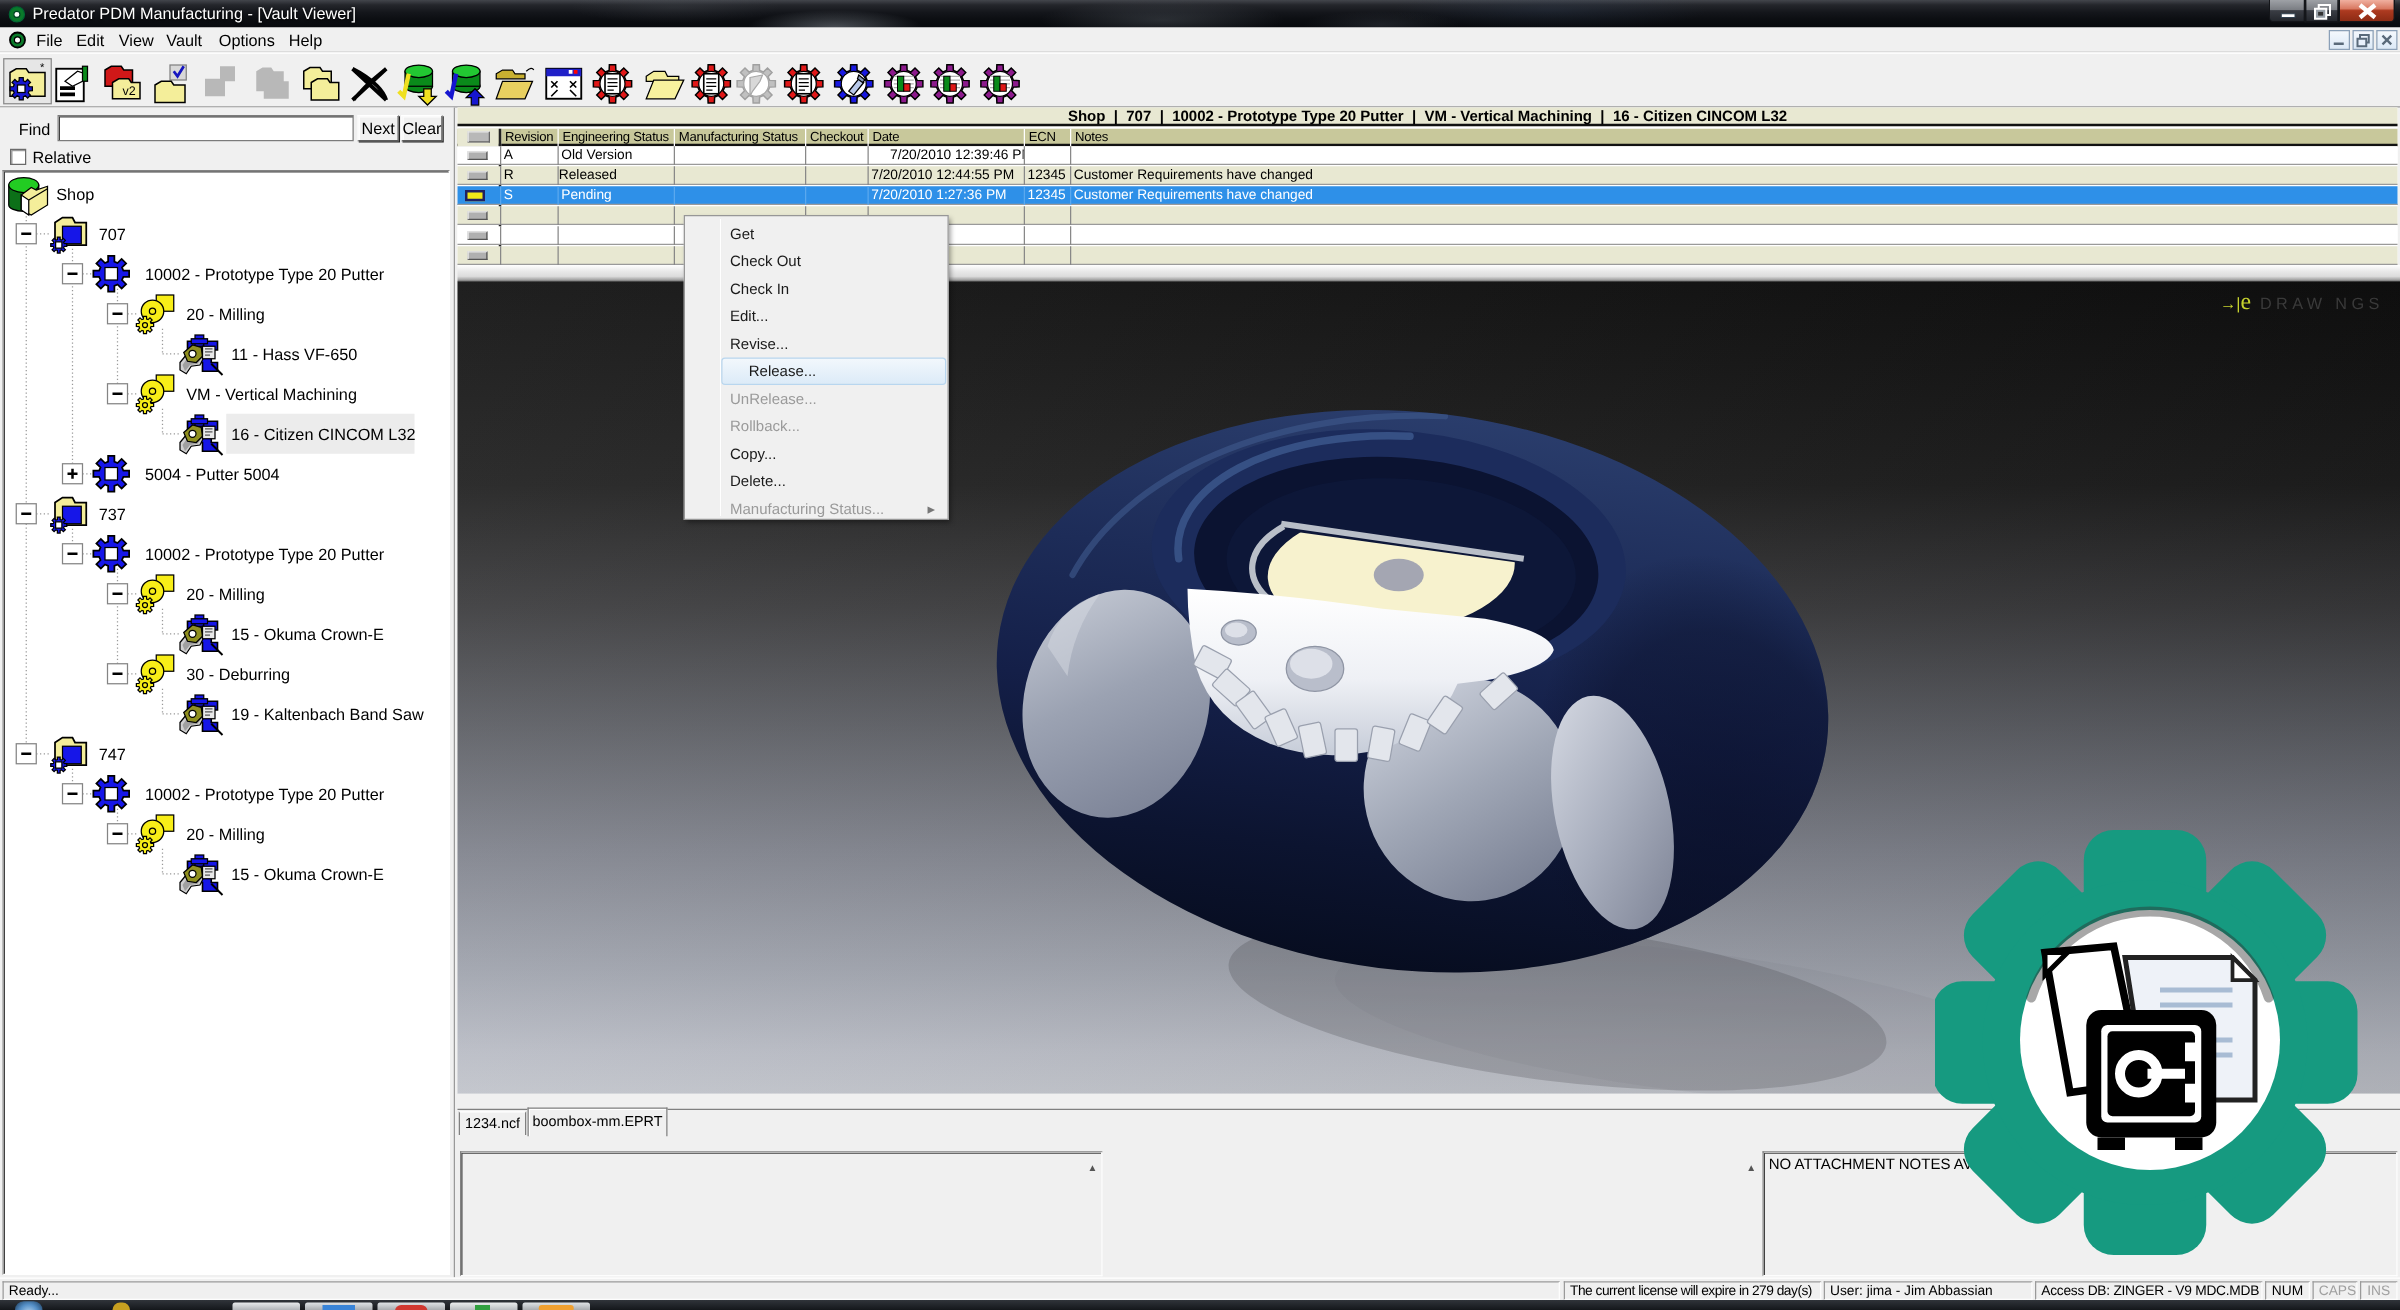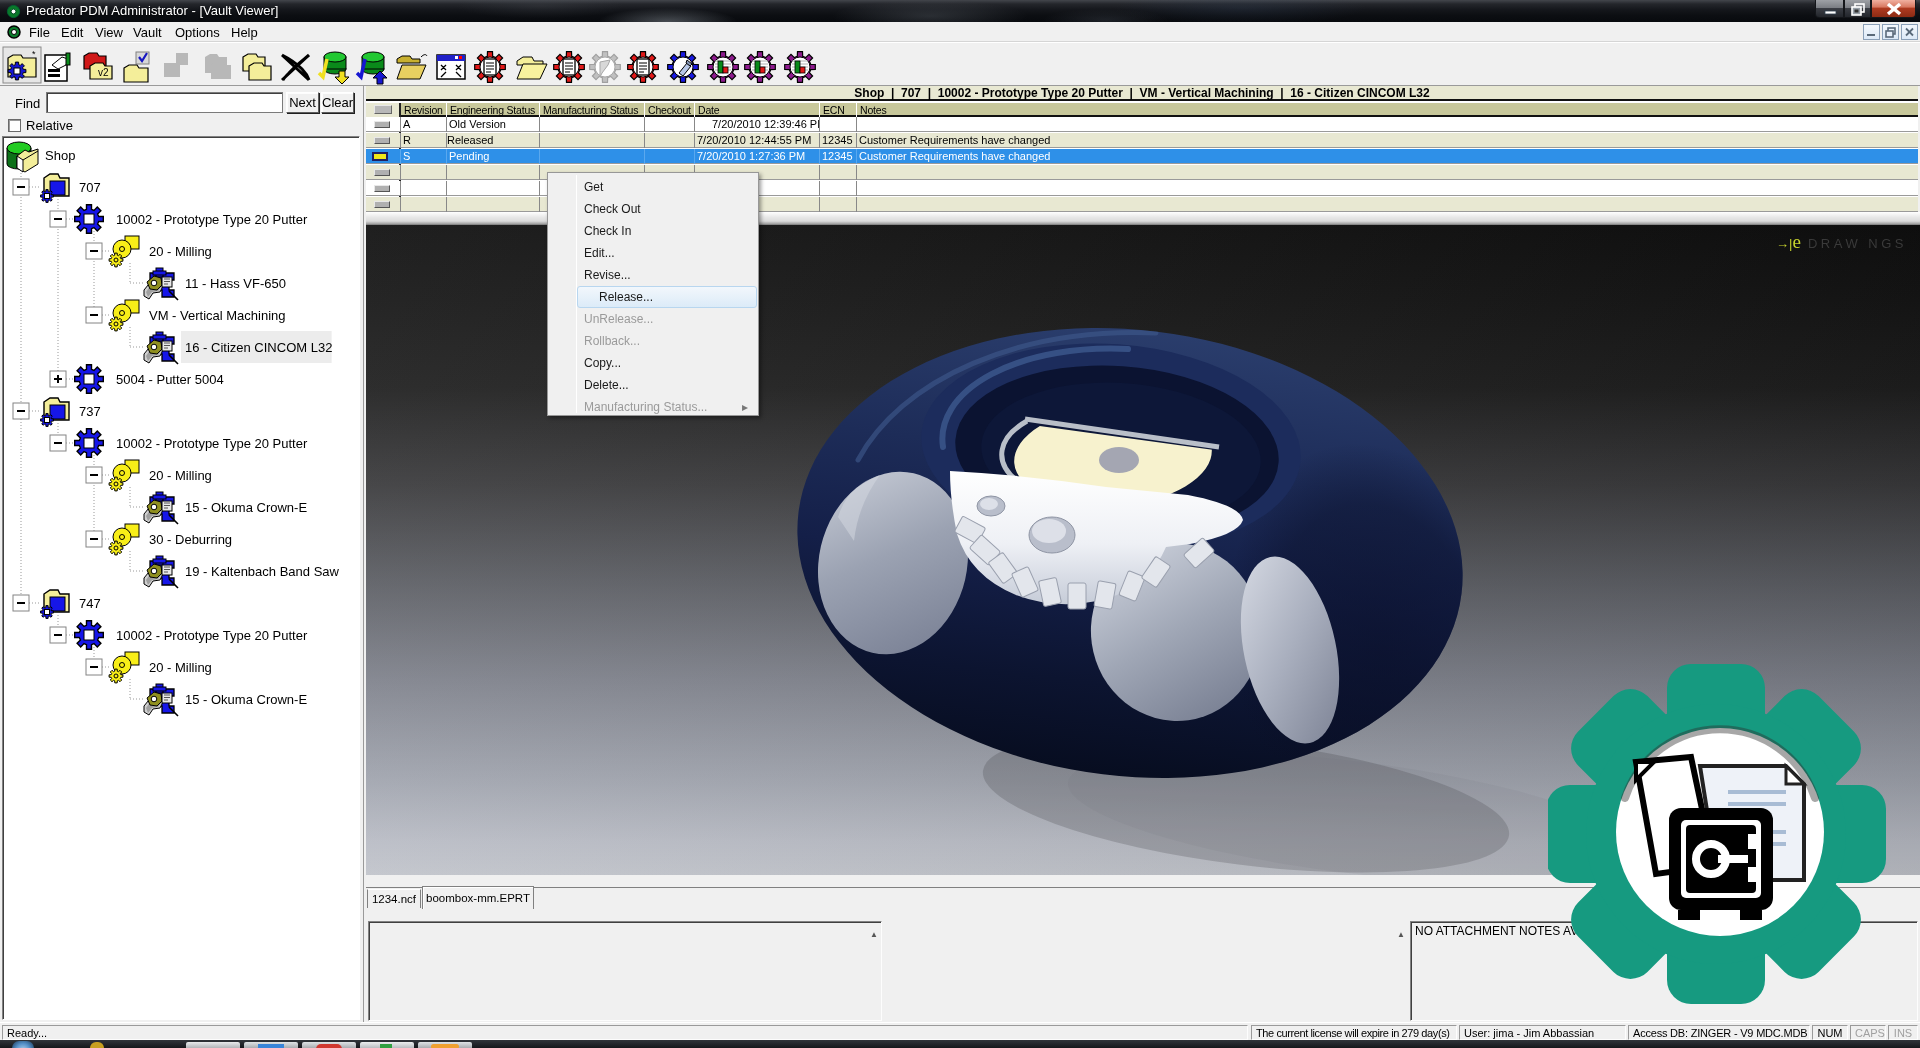--- a/index.html
+++ b/index.html
@@ -92,21 +92,21 @@
 </head>
 <body>
 <div id="app">
 
   <div class="abs" id="titlebar"></div>
   <div class="abs" id="titleblobs"></div>
   <svg class="abs" style="left:6px;top:4px" width="15" height="15" viewBox="0 0 16 16">
       <circle cx="8" cy="8" r="6.5" fill="#0a7a2a" stroke="#063" stroke-width="1"></circle>
       <circle cx="8" cy="8" r="2.6" fill="#fff" stroke="#042"></circle>
     </svg>
-  <div class="abs" id="titletext">Predator PDM Administrator - [Vault Viewer]</div>
+  <div class="abs" id="titletext">Predator PDM Manufacturing - [Vault Viewer]</div>
   <div class="abs" id="capbtns">
     <div class="capb" id="cb-min">
         <svg width="29" height="18">
           <rect x="9" y="11" width="11" height="3" fill="#fff" stroke="#30404f" stroke-width="0.8"></rect>
         </svg>
       </div>
     <div class="capb" id="cb-max">
         <svg width="27" height="18">
           <rect x="10" y="4" width="9" height="8" fill="none" stroke="#fff" stroke-width="1.6"></rect>
           <rect x="7" y="7" width="9" height="8" fill="#98a0a8" stroke="#fff" stroke-width="1.6"></rect>

